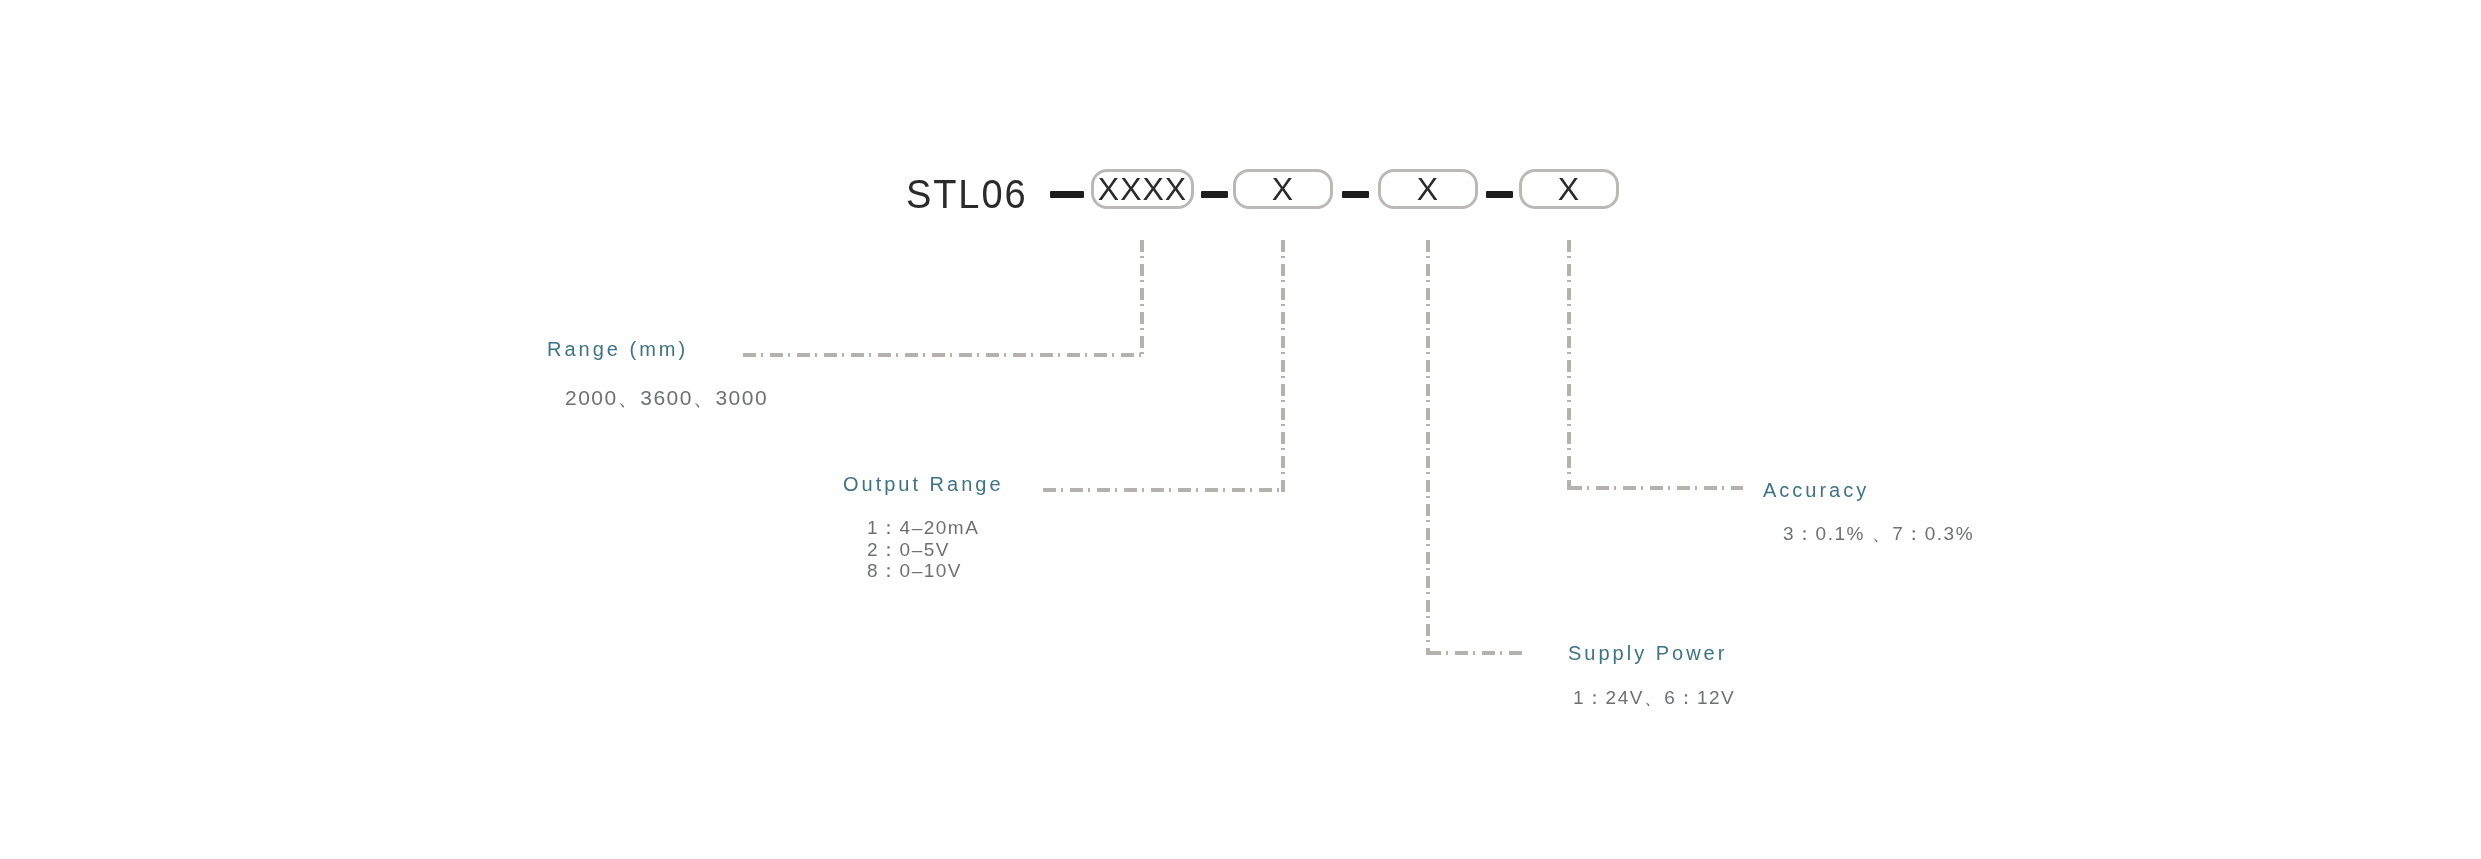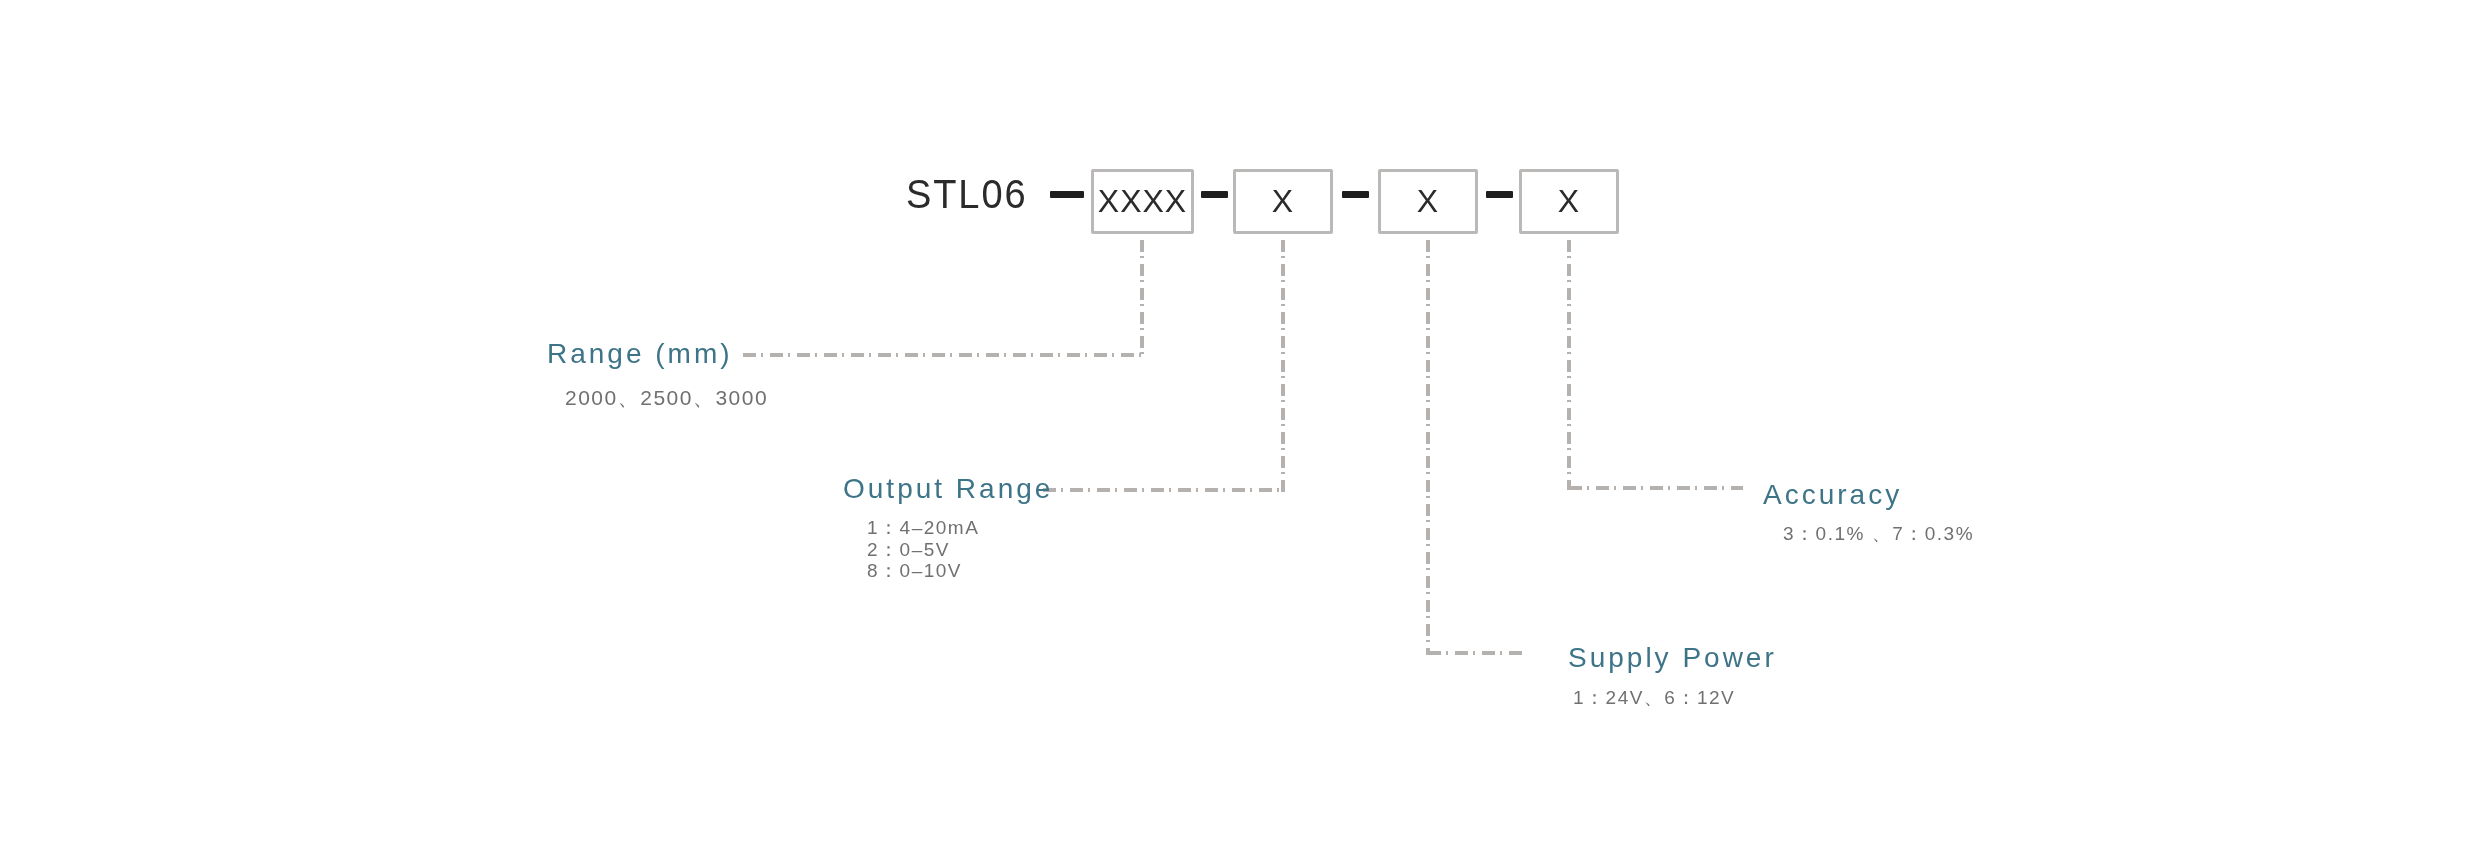--- a/index.html
+++ b/index.html
@@ -27,22 +27,22 @@
     color:var(--code);transform:scaleX(.95);transform-origin:left center;
   }
   .code-dash{
     position:absolute;top:191px;height:7px;background:#1E1E1E;border-radius:1px;
   }
   .d0{left:1050px;width:34px;}
   .d1{left:1201px;width:27px;}
   .d2{left:1342px;width:27px;}
   .d3{left:1486px;width:27px;}
   .code-box{
-    position:absolute;top:169px;height:65px;
-    border:3px solid var(--box-border);border-radius:2px;
+    position:absolute;top:169px;height:40px;
+    border:3px solid var(--box-border);border-radius:16px;
     color:var(--code);font-size:32px;letter-spacing:1px;
     display:flex;align-items:center;justify-content:center;
     background:#fff;
   }
   .b1{left:1091px;width:103px;}
   .b2{left:1233px;width:100px;}
   .b3{left:1378px;width:100px;}
   .b4{left:1519px;width:100px;}
 
   
@@ -63,21 +63,21 @@
   .v3{left:1426px;top:240px;height:415px;}
   .v4{left:1567px;top:240px;height:250px;}
   .h1{left:743px;top:353px;width:400px;}
   .h2{left:1043px;top:488px;width:242px;}
   .h3{left:1428px;top:651px;width:96px;}
   .h4{left:1569px;top:486px;width:174px;}
 
   
   .sec-label{
     position:absolute;color:var(--teal);
-    font-size:28px;letter-spacing:3px;white-space:nowrap;
+    font-size:20px;letter-spacing:3px;white-space:nowrap;
   }
   .sec-options{
     position:absolute;color:var(--gray);
     font-size:20px;letter-spacing:1.5px;white-space:nowrap;
   }
   .range-label{left:547px;top:338px;}
   .range-options{left:565px;top:384px;font-size:21px;}
   .output-label{left:843px;top:473px;}
   .output-options{left:867px;top:517px;line-height:21.5px;font-size:19px;}
   .supply-label{left:1552px;top:642px;margin-left:16px;}
@@ -103,21 +103,21 @@
   <div class="vline v1"></div>
   <div class="hline h1"></div>
   <div class="vline v2"></div>
   <div class="hline h2"></div>
   <div class="vline v3"></div>
   <div class="hline h3"></div>
   <div class="vline v4"></div>
   <div class="hline h4"></div>
 
   <div class="sec-label range-label">Range (mm)</div>
-  <div class="sec-options range-options">2000、2500、3000</div>
+  <div class="sec-options range-options">2000、3600、3000</div>
 
   <div class="sec-label output-label">Output Range</div>
   <div class="sec-options output-options">
     <div>1：4–20mA</div>
     <div>2：0–5V</div>
     <div>8：0–10V</div>
   </div>
 
   <div class="sec-label supply-label">Supply Power</div>
   <div class="sec-options supply-options">1：24V、6：12V</div>

